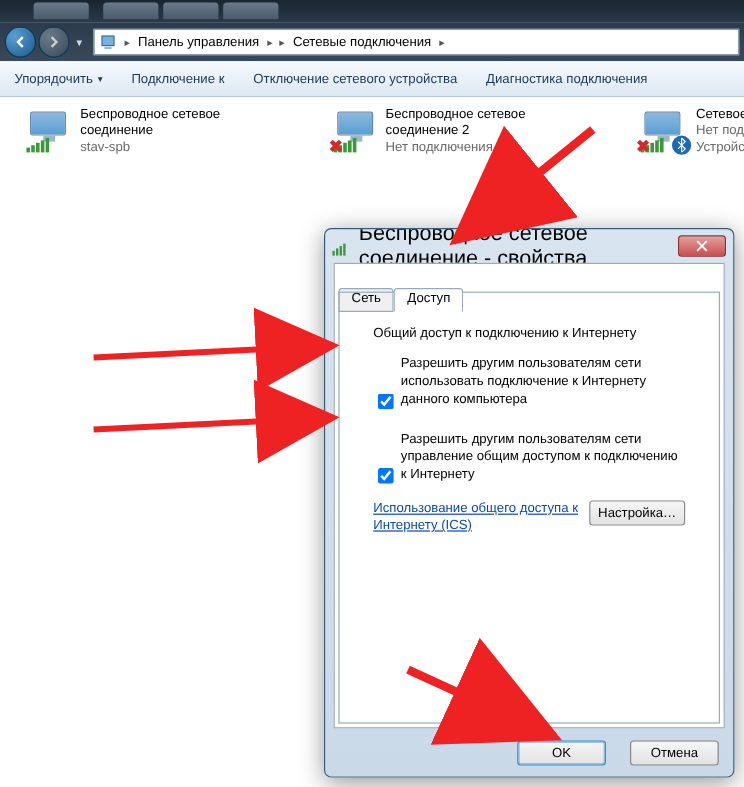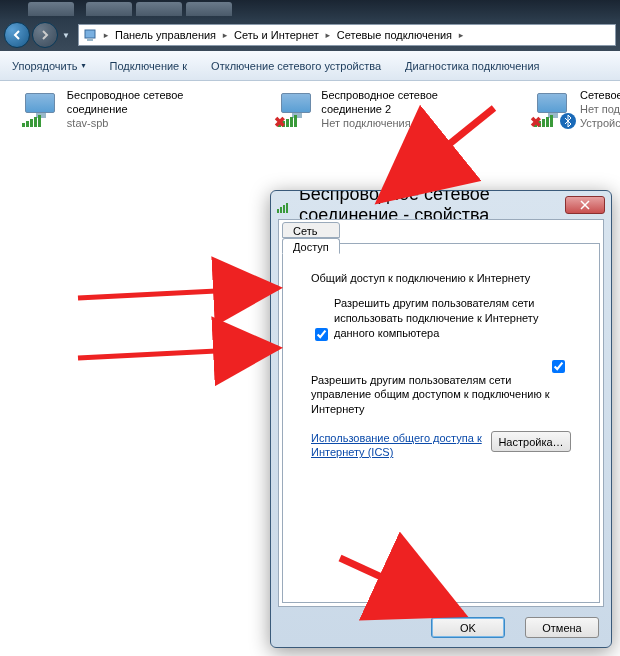--- a/index.html
+++ b/index.html
@@ -239,24 +239,23 @@
     font-size: 11px;
   }
   .dialog-body {
     position: absolute;
     top: 28px; left: 7px; right: 7px; bottom: 40px;
     background: #fff;
     border: 1px solid #9aaabb;
   }
   .tab-row {
     position: absolute;
-    top: 2px; left: 3px;
+    top: 20px; left: 3px;
     display: flex;
     height: 20px;
-    flex-direction: column;
   }
   .tab {
     padding: 2px 10px 0 10px;
     border: 1px solid #9aaabb;
     background: #f0f0f0;
     border-radius: 3px 3px 0 0;
     margin-right: 0;
   }
   .tab.active {
     background: #fff;
@@ -347,21 +346,20 @@
   <div class="breadcrumb-bar">
     <div class="bc-icon">
       <svg width="16" height="16" viewBox="0 0 16 16">
           <rect x="2" y="3" width="10" height="8" fill="#7ab0e0" stroke="#3a6a9a"></rect>
           <rect x="4" y="12" width="6" height="2" fill="#9ab8ca"></rect>
         </svg>
     </div>
     <span class="bc-sep">▸</span>
     <span class="bc-item">Панель управления</span>
     <span class="bc-sep">▸</span>
-    <span class="bc-item">Сеть и Интернет</span>
     <span class="bc-sep">▸</span>
     <span class="bc-item">Сетевые подключения</span>
     <span class="bc-sep">▸</span>
   </div>
 </div>
 
 <div class="toolbar">
   <div class="tb-item tb-dropdown">Упорядочить</div>
   <div class="tb-item">Подключение к</div>
   <div class="tb-item">Отключение сетевого устройства</div>
@@ -449,21 +447,21 @@
       <div class="tab active">Доступ</div>
     </div>
     <div class="tab-content">
       <div class="section-title">Общий доступ к подключению к Интернету</div>
 
       <label class="check-row">
         <input type="checkbox" checked="" style="">
         <span>Разрешить другим пользователям сети использовать подключение к Интернету данного компьютера</span>
       </label>
 
-      <label class="check-row" style="margin-top:18px;flex-direction:column;">
+      <label class="check-row" style="margin-top:18px;">
         <input type="checkbox" checked="" style="">
         <span>Разрешить другим пользователям сети управление общим доступом к подключению к Интернету</span>
       </label>
 
       <div class="link-row" style="margin-top:6px;">
         <a class="link" style="max-width:180px;">Использование общего доступа к Интернету (ICS)</a>
         <div class="win-btn">Настройка…</div>
       </div>
     </div>
   </div>

